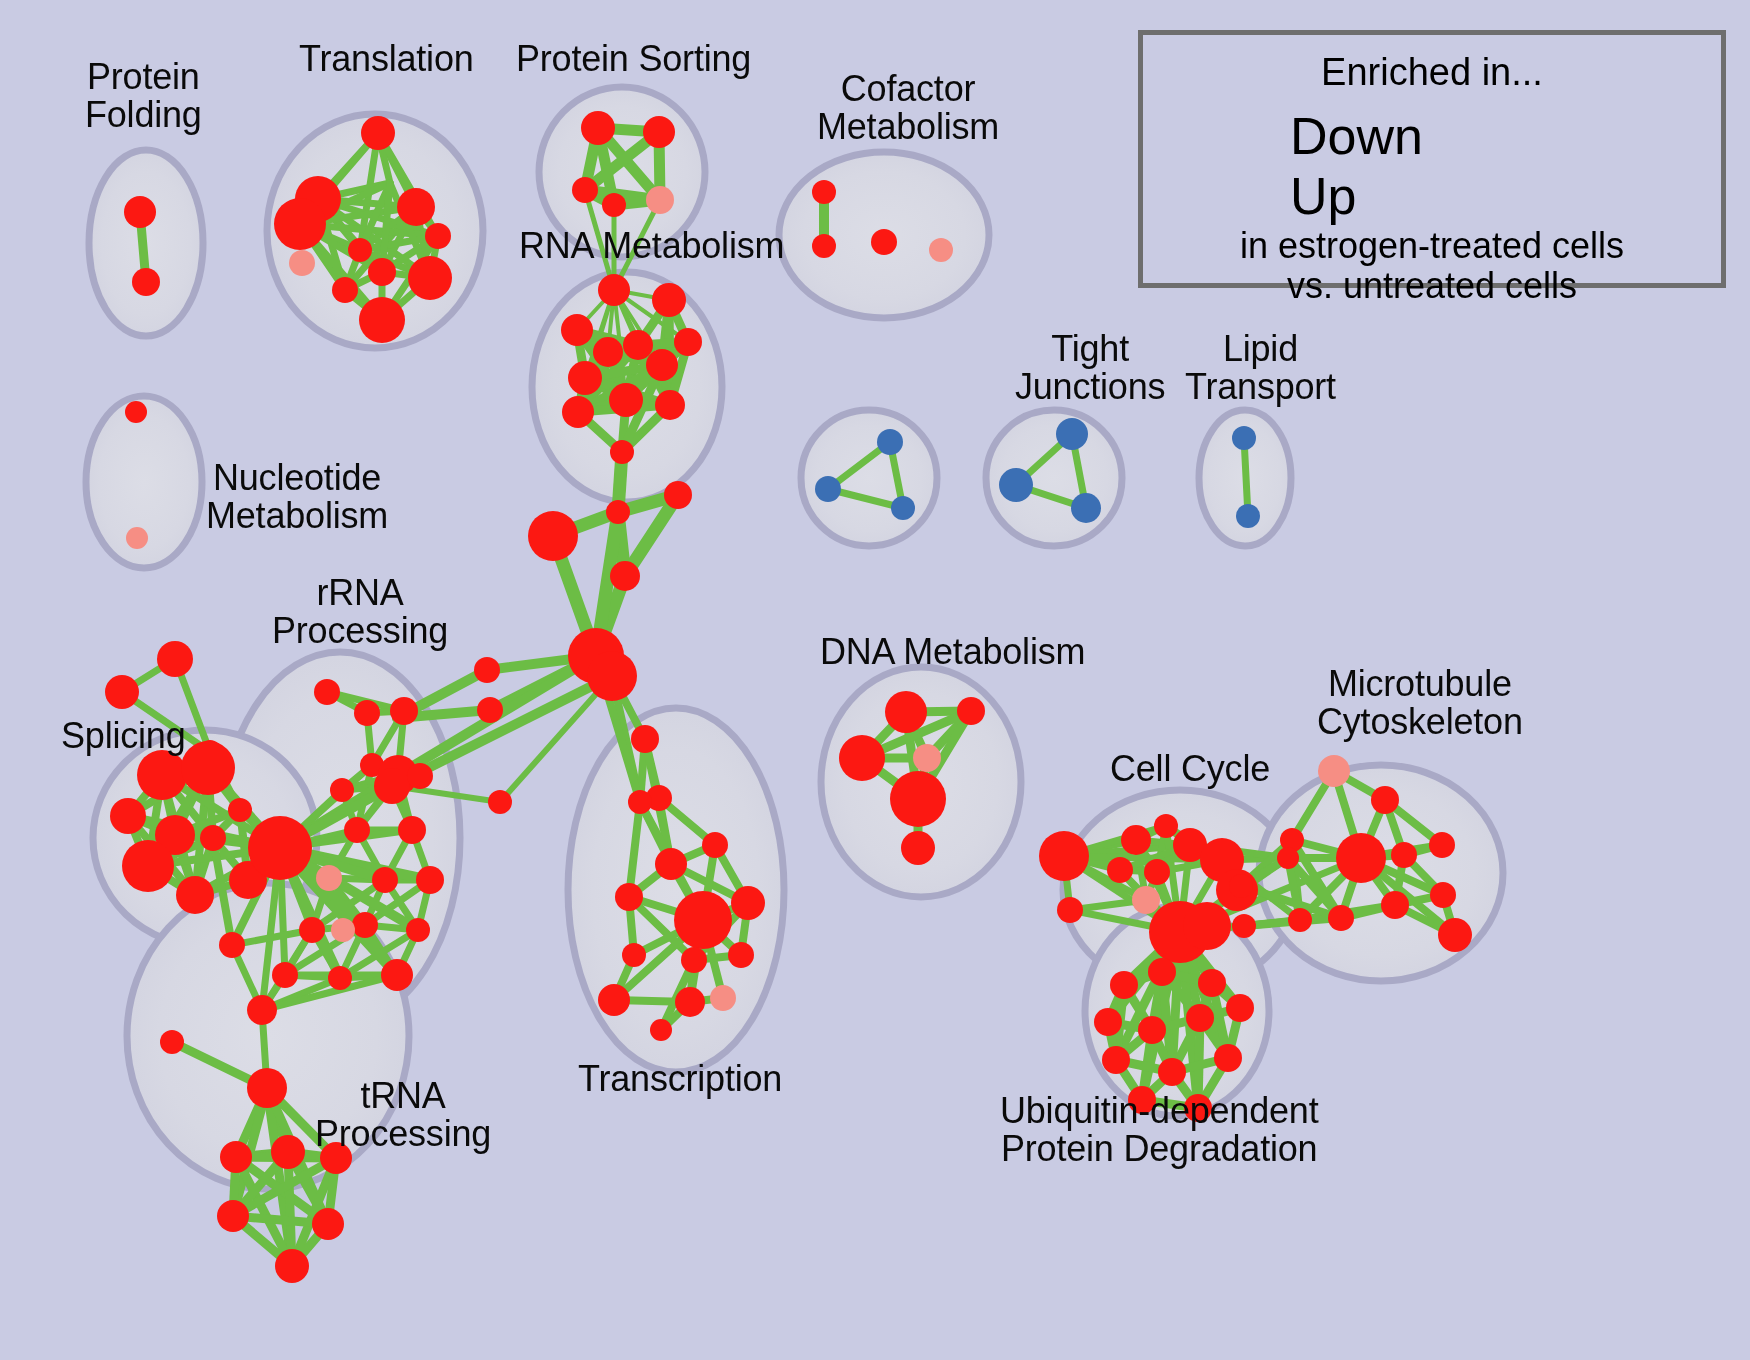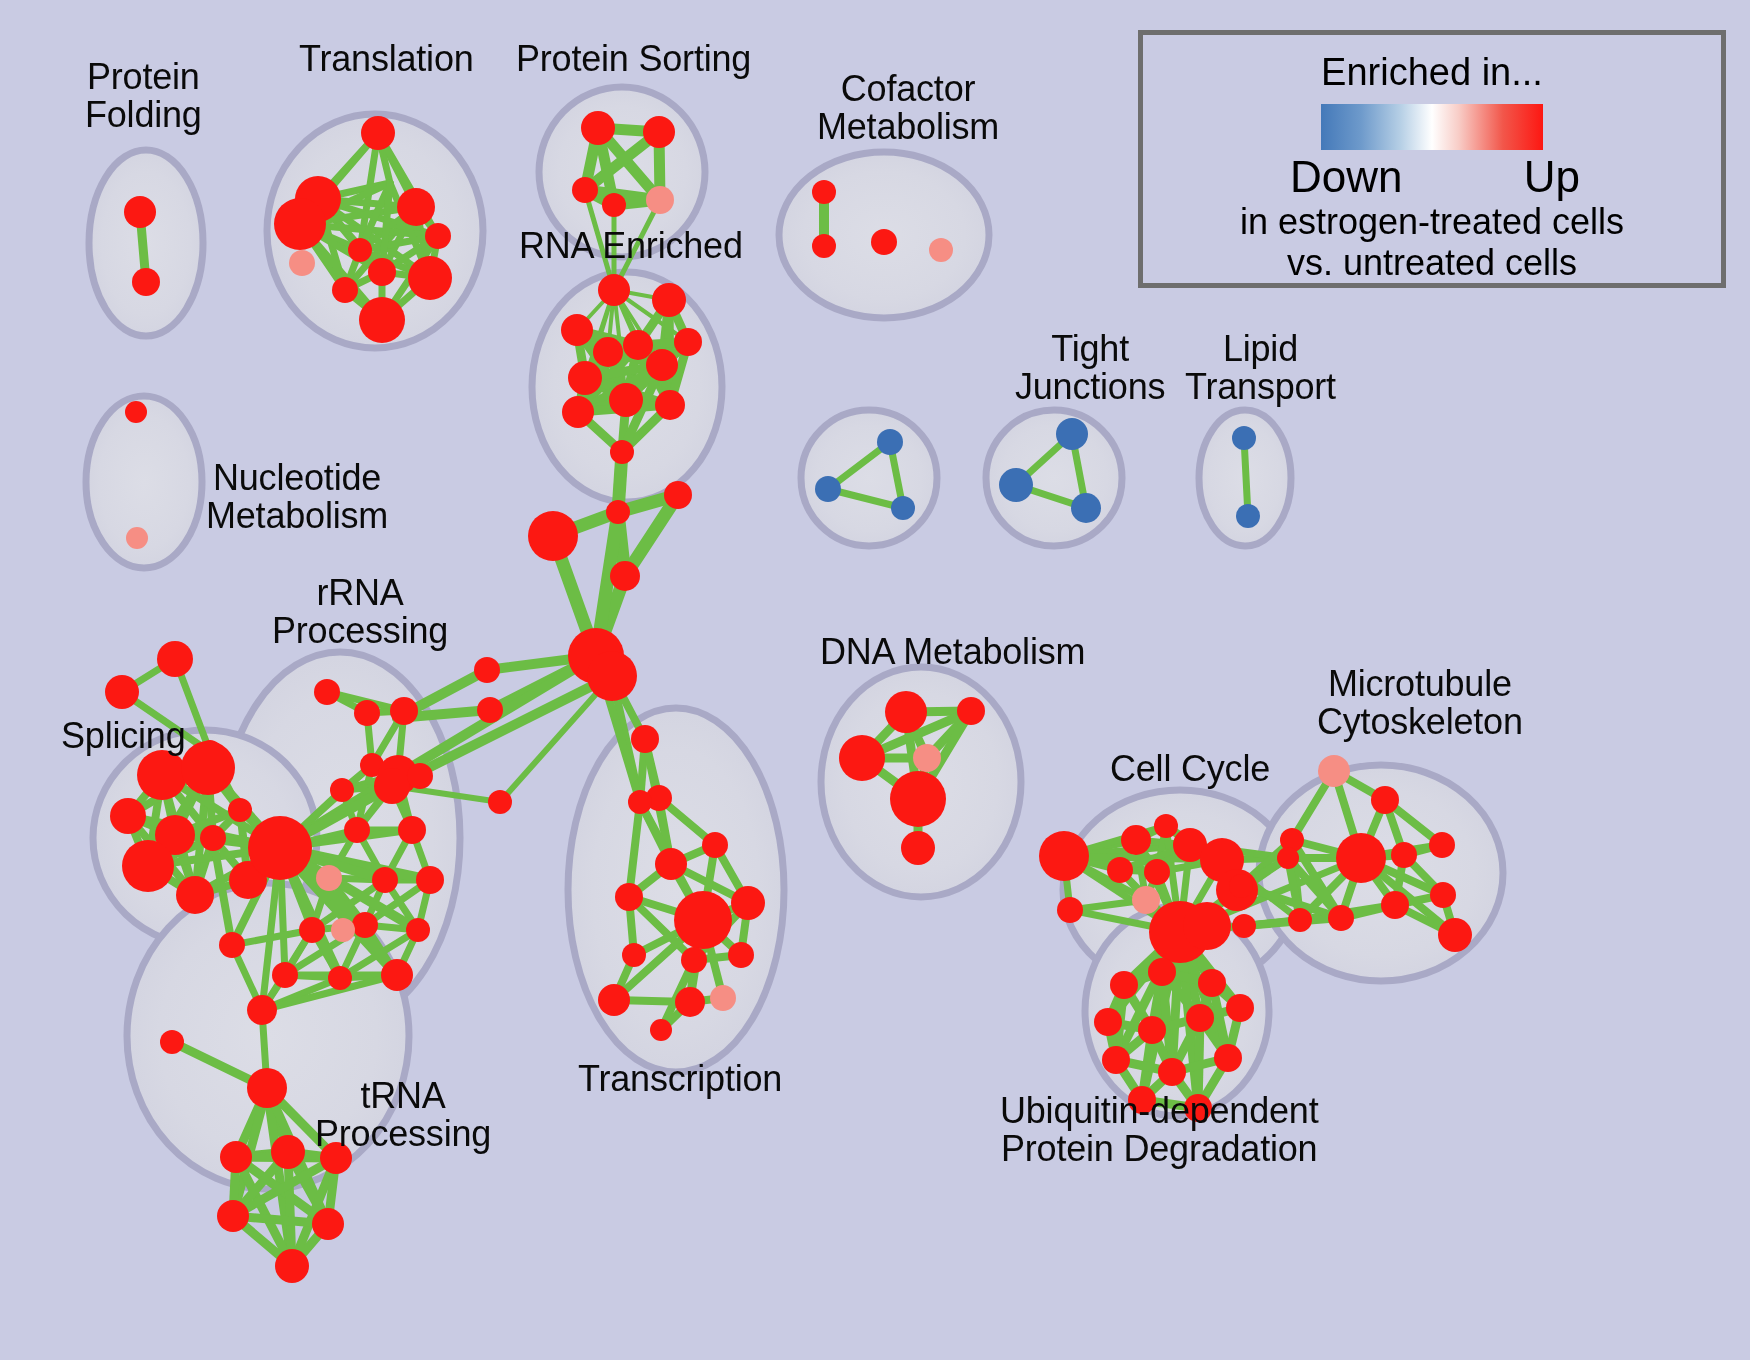--- a/index.html
+++ b/index.html
@@ -39,23 +39,24 @@
     font-size:38px;color:#000;
     margin-bottom:10px;
   }
   #legend-bar{
     width:222px;height:66px;
     background:linear-gradient(to right,#4479b9 0%,#6e9acb 18%,#b7d0e6 36%,#ffffff 50%,#f8cdc7 62%,#f2564a 82%,#fd1712 100%);
   }
   #legend-ends{
     width:290px;
     display:flex;justify-content:space-between;
-    font-size:44px;color:#000;
+    font-size:52px;color:#000;
     margin-top:2px;
     margin-left:6px;
+    flex-direction:column;
   }
   .legend-sub{
     font-size:36px;color:#000;
     line-height:1.12;
     text-align:center;
   }
 </style>
 </head>
 <body>
 
@@ -754,21 +755,21 @@
       <circle cx="1198" cy="1108" r="14" fill="#fc1812"></circle>
     </g>
   </svg>
 
   <div class="cluster-label" style="left:85px;top:58px;">Protein
 Folding</div>
   <div class="cluster-label" style="left:299px;top:40px;">Translation</div>
   <div class="cluster-label" style="left:516px;top:40px;">Protein Sorting</div>
   <div class="cluster-label" style="left:817px;top:70px;">Cofactor
 Metabolism</div>
-  <div class="cluster-label" style="left:519px;top:227px;">RNA Enriched</div>
+  <div class="cluster-label" style="left:519px;top:227px;">RNA Metabolism</div>
   <div class="cluster-label" style="left:206px;top:459px;">Nucleotide
 Metabolism</div>
   <div class="cluster-label" style="left:1015px;top:330px;">Tight
 Junctions</div>
   <div class="cluster-label" style="left:1185px;top:330px;">Lipid
 Transport</div>
   <div class="cluster-label" style="left:272px;top:574px;">rRNA
 Processing</div>
   <div class="cluster-label" style="left:61px;top:717px;">Splicing</div>
   <div class="cluster-label" style="left:820px;top:633px;">DNA Metabolism</div>

